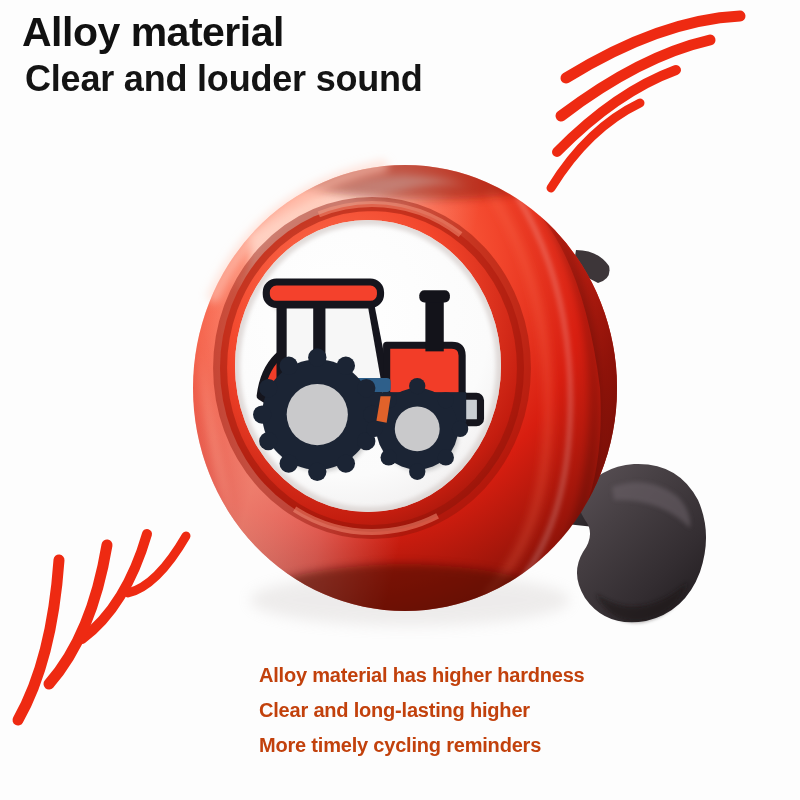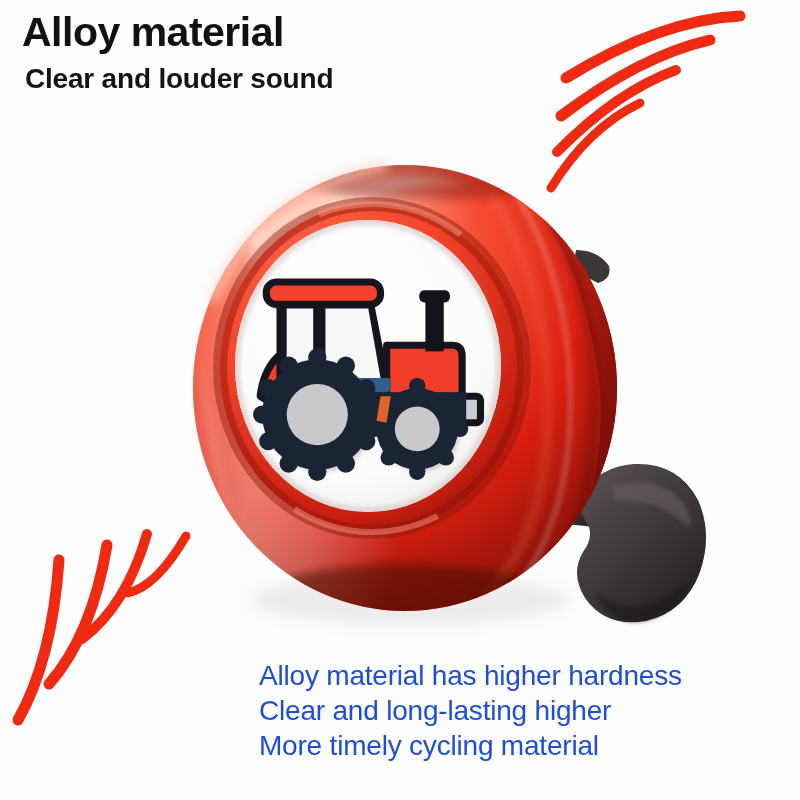--- a/index.html
+++ b/index.html
@@ -31,43 +31,43 @@
     font-weight: bold;
     font-size: 41px;
     line-height: 48px;
     letter-spacing: -0.5px;
     color: #111111;
     white-space: nowrap;
   }
   #subheadline {
     font-family: "Liberation Sans", sans-serif;
     font-weight: bold;
-    font-size: 28px;
+    font-size: 36px;
     line-height: 42px;
     letter-spacing: -0.2px;
     color: #141414;
     margin-top: 2px;
     margin-left: 3px;
     white-space: nowrap;
   }
 
   
   #feature-list {
     position: absolute;
     left: 259px;
     top: 658px;
     width: 540px;
   }
   .feature-line {
     font-family: "Liberation Sans", sans-serif;
-    font-weight: normal;
-    font-size: 28px;
+    font-weight: bold;
+    font-size: 20px;
     line-height: 35px;
     letter-spacing: -0.2px;
-    color: #1d4ed8;
+    color: #c2410c;
     white-space: nowrap;
   }
 
   
   #artwork {
     position: absolute;
     left: 0;
     top: 0;
     width: 800px;
     height: 800px;
@@ -291,16 +291,16 @@
   </svg>
 
   <div id="headline-block">
     <div id="headline">Alloy material</div>
     <div id="subheadline">Clear and louder sound</div>
   </div>
 
   <div id="feature-list">
     <div class="feature-line">Alloy material has higher hardness</div>
     <div class="feature-line">Clear and long-lasting higher</div>
-    <div class="feature-line">More timely cycling material</div>
+    <div class="feature-line">More timely cycling reminders</div>
   </div>
 
 </div>
 
 </body></html>

